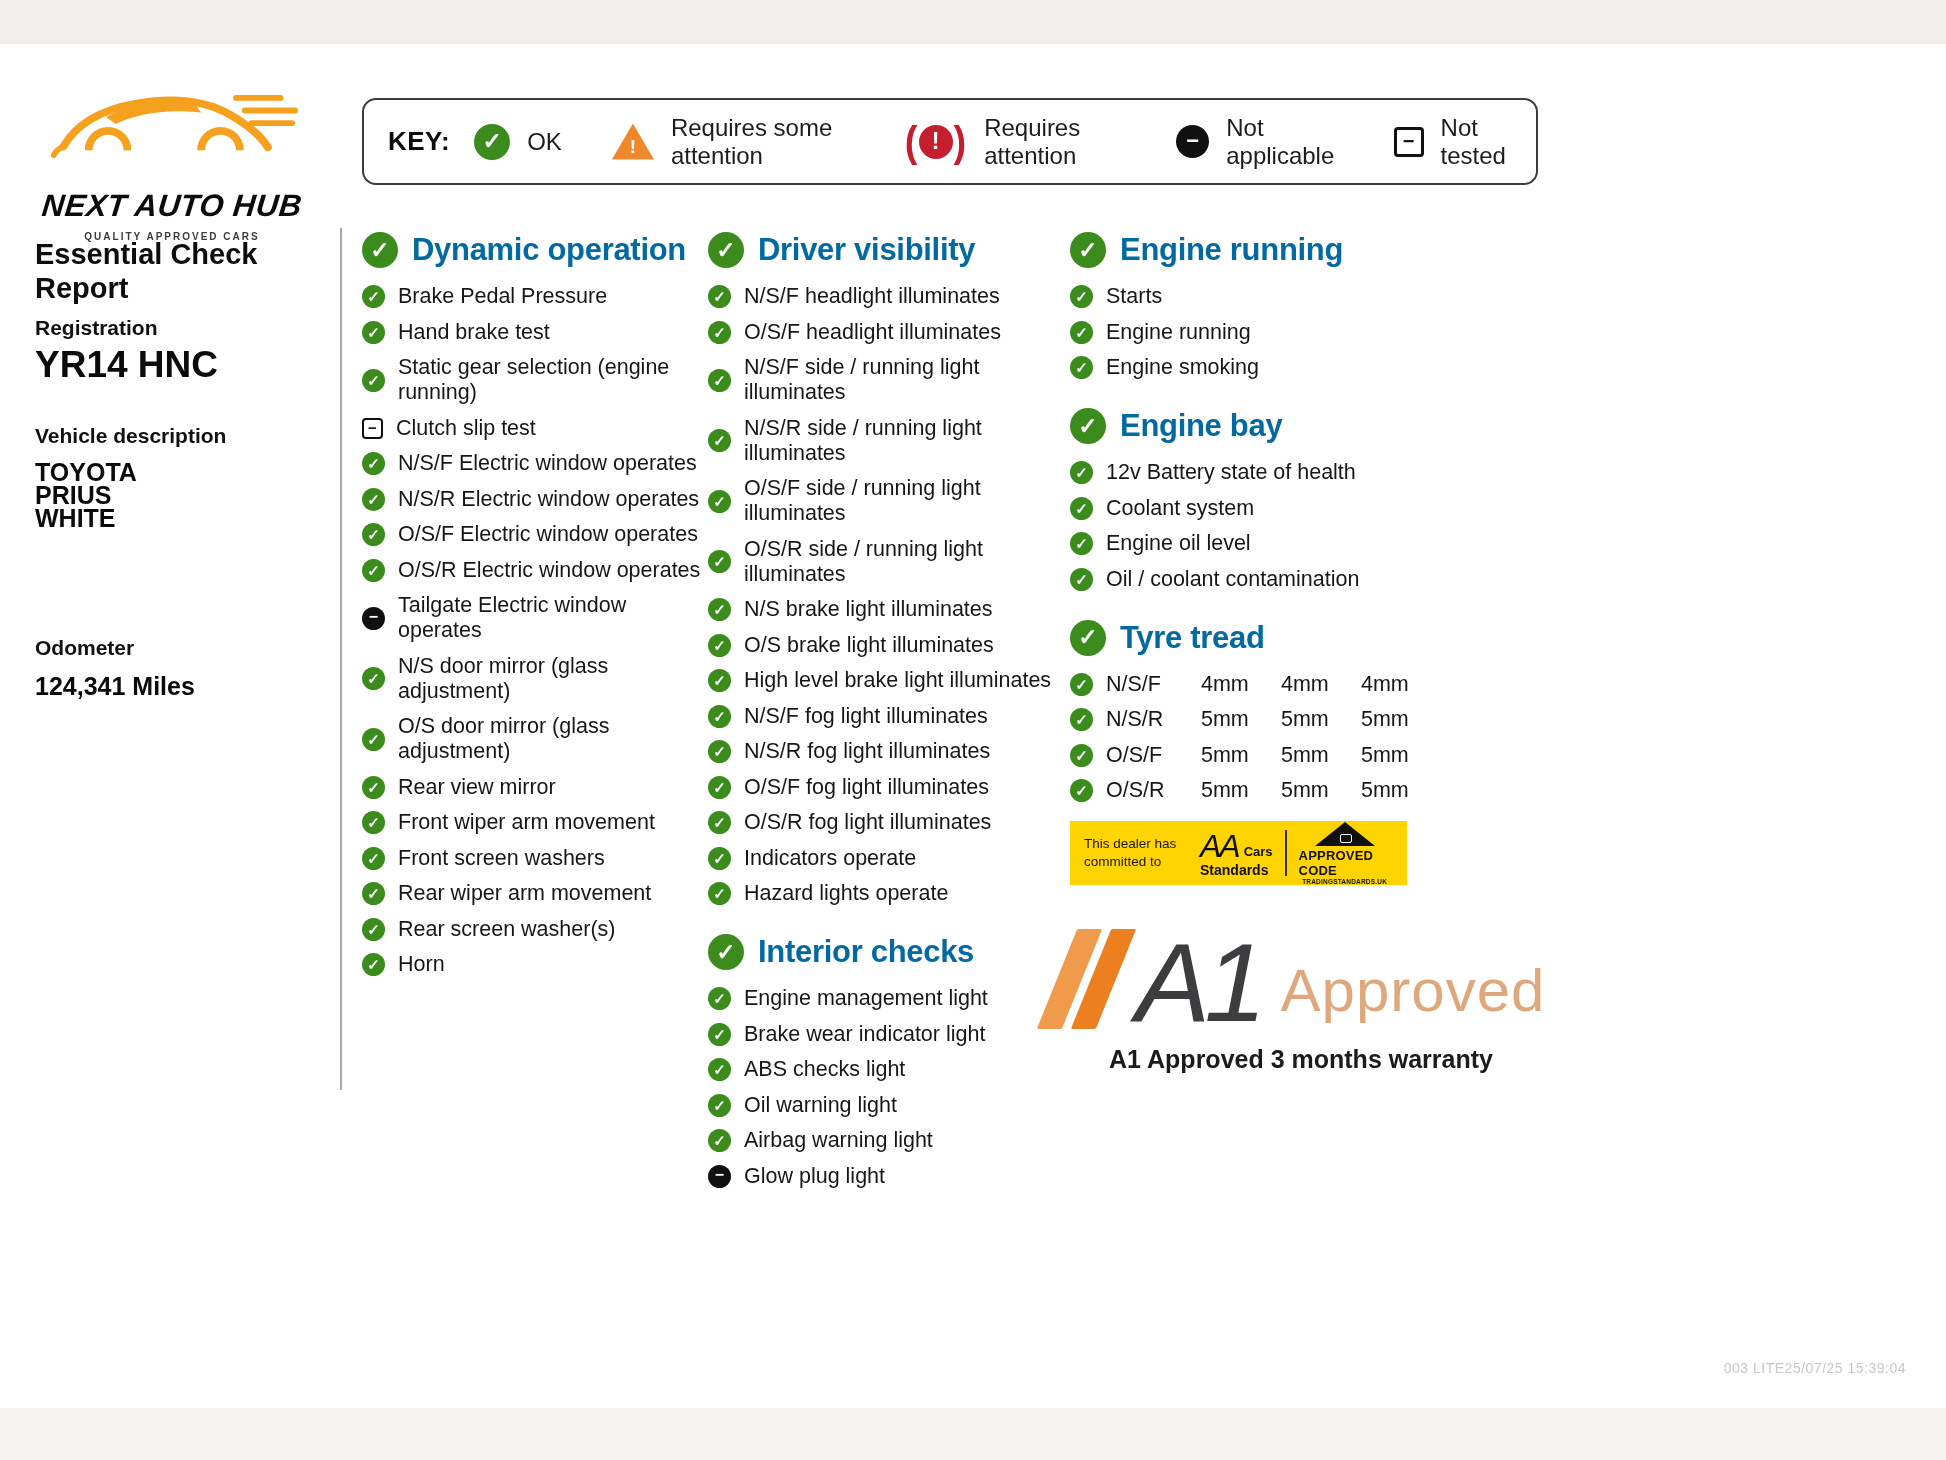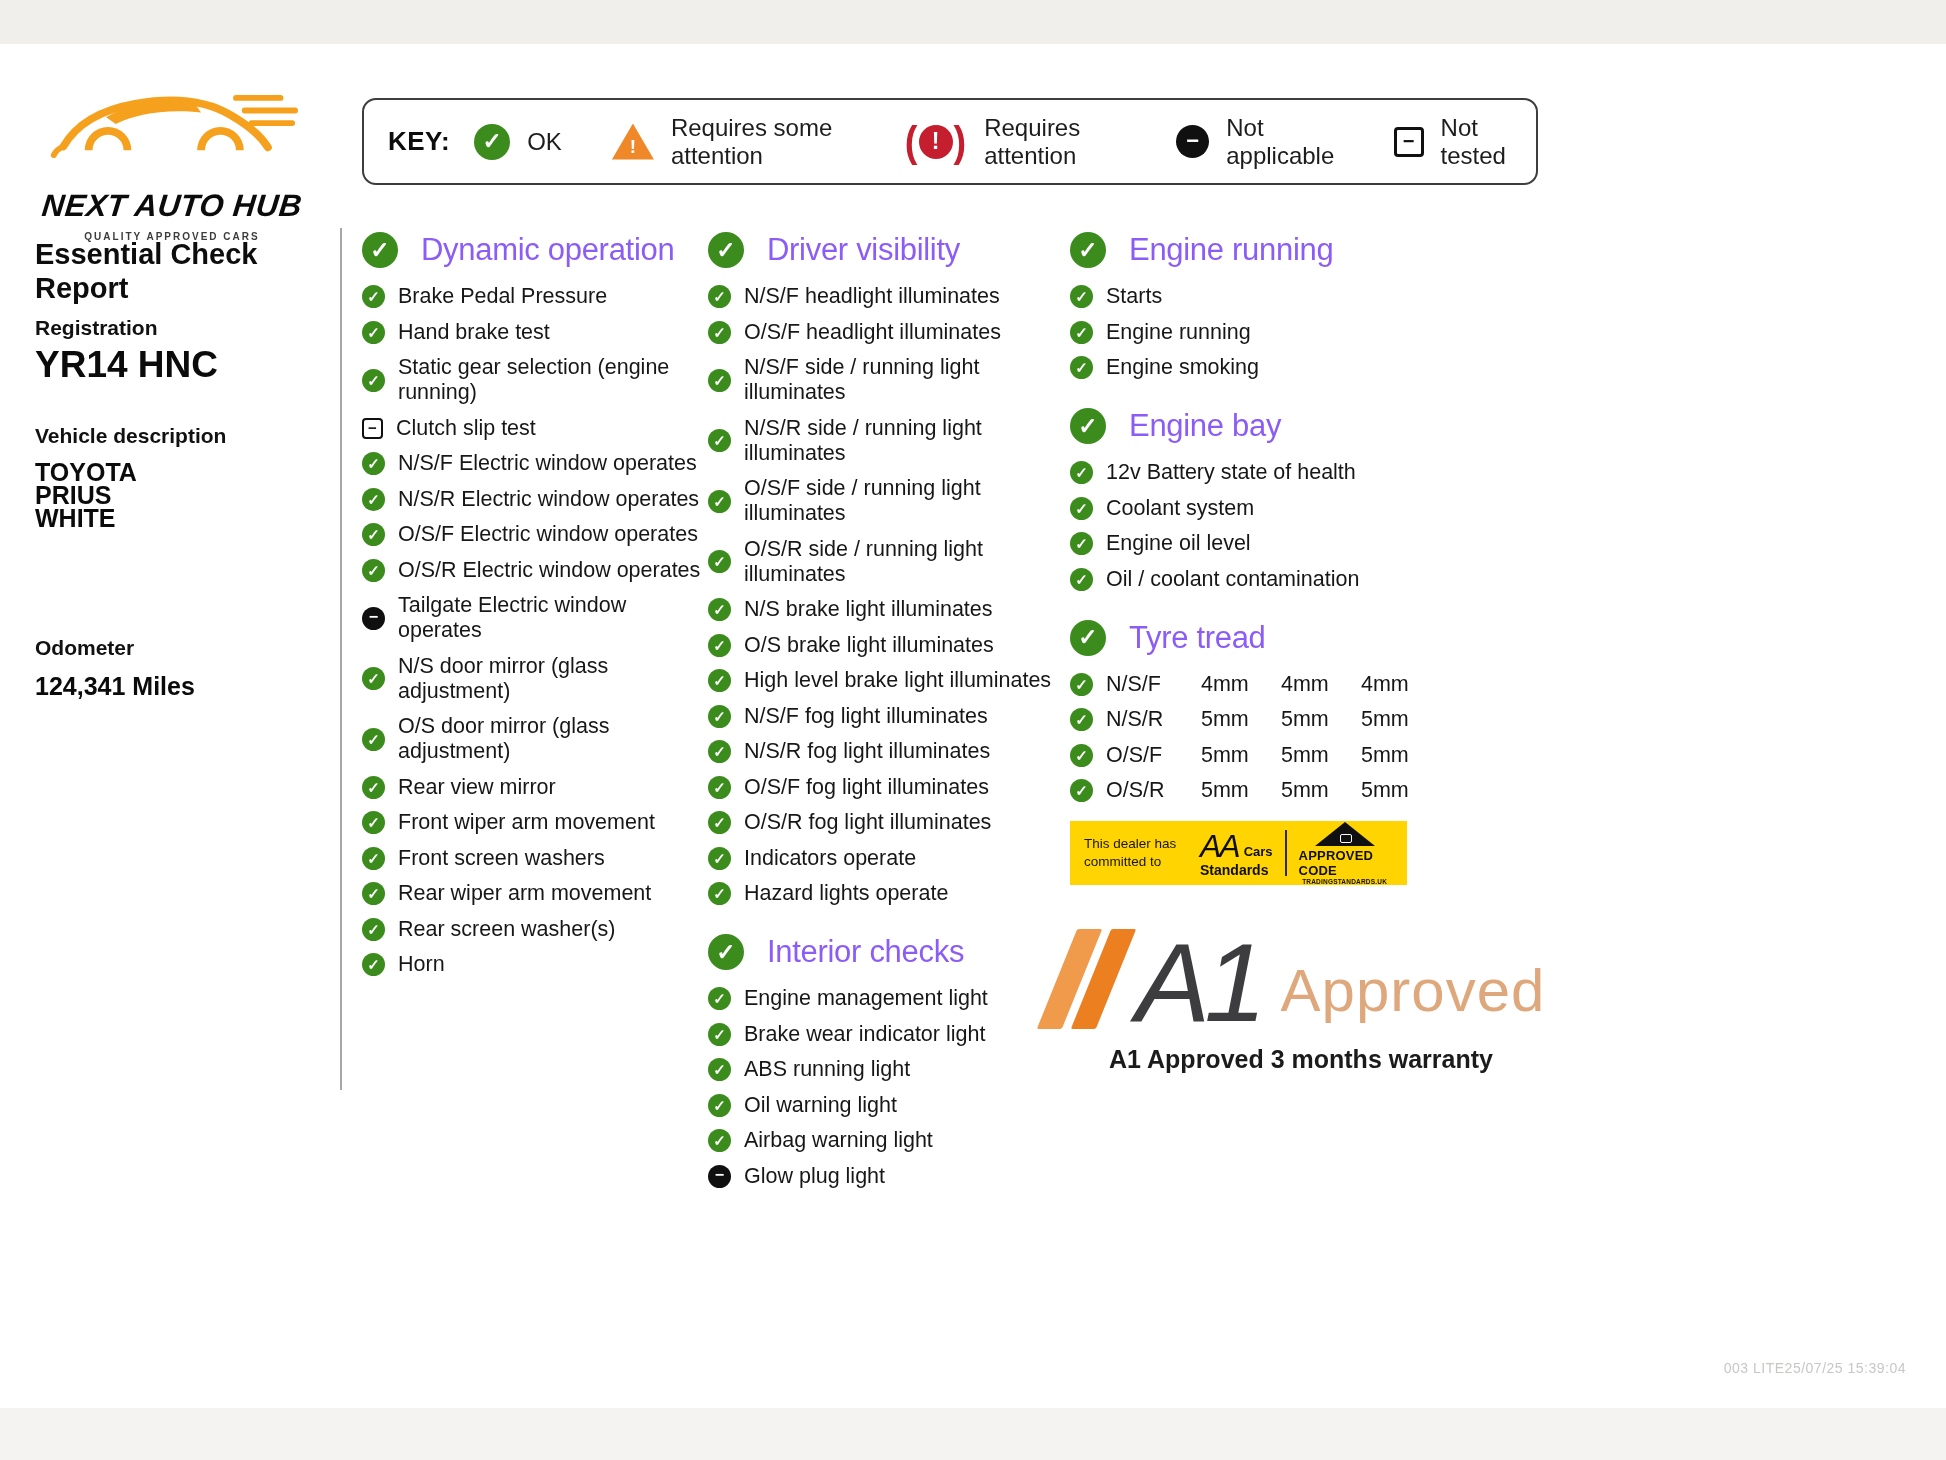--- a/index.html
+++ b/index.html
@@ -68,21 +68,21 @@
 
   
   .col{position:absolute;top:228px;}
   #col-0{left:362px;width:346px;}
   #col-1{left:708px;width:362px;}
   #col-2{left:1070px;width:462px;}
   .section + .section{margin-top:24px;}
   .section-header{display:flex;align-items:center;gap:14px;height:44px;margin-bottom:12px;}
   .section-header .ic-ok{width:36px;height:36px;}
   .section-header .ic-ok::before{font-size:23px;}
-  .section-title{font-size:31px;font-weight:400;color:#8b5cf6;letter-spacing:-0.3px;margin:9px;}
+  .section-title{font-size:31px;font-weight:700;color:#0369a1;letter-spacing:-0.3px;margin:0;}
   .check-item{display:flex;align-items:center;gap:13px;margin-bottom:10.5px;min-height:23px;}
   .item-label{font-size:21.5px;color:#171717;}
   .check-item.tyre .item-label{width:82px;}
   .tyre-val{font-size:21.5px;color:#171717;width:67px;}
 
   
   .aa-banner{margin-top:18px;width:337px;height:64px;background:#ffd400;
     display:flex;align-items:center;padding:0 10px 0 14px;box-sizing:border-box;gap:12px;}
   .aa-committed{font-size:13.5px;color:#161616;line-height:1.3;width:104px;}
   .aa-logo{display:flex;flex-direction:column;line-height:1;}
@@ -327,21 +327,21 @@
         <div class="check-item">
           <span class="st-icon ic-ok"></span>
           <span class="item-label">Engine management light</span>
         </div>
         <div class="check-item">
           <span class="st-icon ic-ok"></span>
           <span class="item-label">Brake wear indicator light</span>
         </div>
         <div class="check-item">
           <span class="st-icon ic-ok"></span>
-          <span class="item-label">ABS running light</span>
+          <span class="item-label">ABS checks light</span>
         </div>
         <div class="check-item">
           <span class="st-icon ic-ok"></span>
           <span class="item-label">Oil warning light</span>
         </div>
         <div class="check-item">
           <span class="st-icon ic-ok"></span>
           <span class="item-label">Airbag warning light</span>
         </div>
         <div class="check-item">

